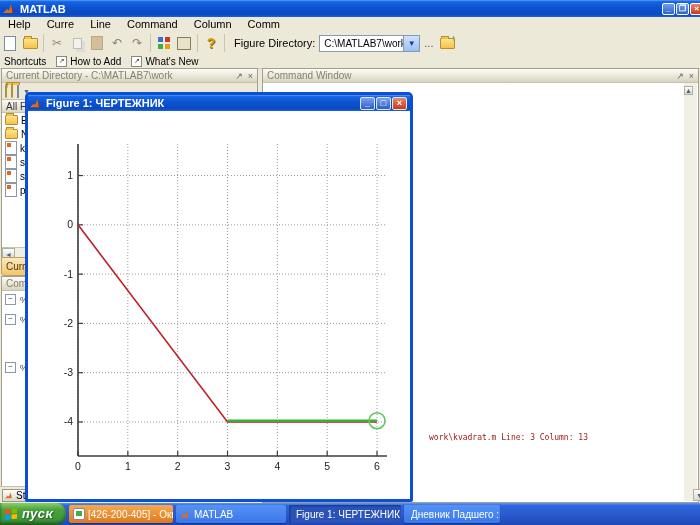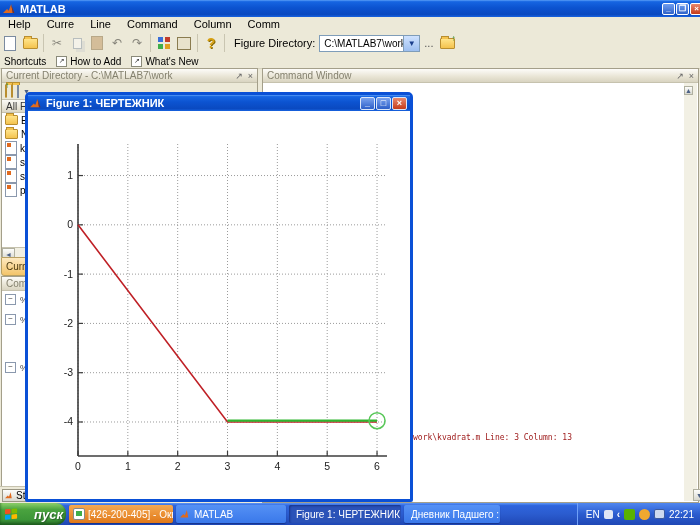--- a/index.html
+++ b/index.html
@@ -58,21 +58,21 @@
   .fig-btn.close{background:linear-gradient(180deg,#e8886c,#c53b1a);}
   svg text.ticklabel{font-family:"Liberation Sans",sans-serif;font-size:10.5px;fill:#222;}
   
   #err{left:413px;top:398px;z-index:5;font-family:"DejaVu Sans Mono",monospace;font-size:8px;line-height:16px;white-space:pre;}
   .cw-scroll{position:absolute;right:1px;top:14px;bottom:1px;width:13px;background:#f2f0e4;}
   
   #taskbar{left:0;top:503px;width:700px;height:22px;z-index:90;
     background:linear-gradient(180deg,#5c96f7 0%,#2e64dd 12%,#2b5ccf 50%,#1f47b5 100%);display:flex;align-items:center;}
   #startbtn{width:66px;height:22px;border-radius:0 10px 10px 0;
     background:linear-gradient(180deg,#8ed06a 0%,#4aa33f 30%,#3d9638 75%,#2f7d2f 100%);
-    box-shadow:inset 0 -2px 3px #1d5a1d;display:flex;align-items:center;gap:15px;padding-left:4px;box-sizing:border-box;}
+    box-shadow:inset 0 -2px 3px #1d5a1d;display:flex;align-items:center;gap:3px;padding-left:4px;box-sizing:border-box;font-family:Liberation Mono, monospace;}
   #startbtn .lbl{color:#fff;font-weight:bold;font-style:italic;font-size:13px;text-shadow:1px 1px 1px #2a5f2a;}
   .task{height:18px;margin-left:3px;border-radius:2px;display:flex;align-items:center;gap:3px;
     padding:0 4px;font-size:10px;color:#fff;overflow:hidden;white-space:nowrap;box-sizing:border-box;
     background:linear-gradient(#5591f5,#3a78ea);box-shadow:0 1px 1px #16348c;}
   .task.orange{background:linear-gradient(#f5a951,#e07818);}
   .task.pressed{background:#2a52b8;box-shadow:inset 1px 1px 2px #16348c;}
   .tray{margin-left:auto;height:22px;display:flex;align-items:center;gap:4px;padding:0 6px 0 8px;
     border-left:1px solid #6fa0f8;background:linear-gradient(180deg,#4f86ef 0%,#2b5ccf 50%,#1f47b5 100%);color:#fff;font-size:10px;}
   .tico{width:11px;height:11px;border-radius:2px;display:inline-block;}
 </style>
@@ -248,21 +248,21 @@
         <span>↗</span>
         <span>×</span>
       </span>
     </div>
     <div class="cw-scroll">
       <span class="scrbtn" style="width:13px;">▲</span>
       <span class="scrbtn" style="width:13px;position:absolute;bottom:0;">▼</span>
     </div>
   </div>
 
-  <div id="err" class="abs" style="color: rgb(160, 32, 32);">
+  <div id="err" class="abs" style="color: rgb(160, 32, 32); padding-left: 16px;">
     <div>work\kvadrat.m Line: 3 Column: 13</div>
   </div>
 
   <div id="figure" class="abs">
     <div class="xp-titlebar">
       <span style="display:inline-flex;margin-right:4px;">
         <svg width="12" height="11" viewBox="0 0 16 14">
             <polygon points="0,12 5,7 7,9 10,1 12,12" fill="#e06a1e"></polygon>
             <polygon points="10,1 12,12 14,12 11,4" fill="#8c2f10"></polygon>
           </svg>
@@ -354,24 +354,15 @@
       <span>Figure 1: ЧЕРТЕЖНИК</span>
     </div>
     <div class="task" style="width:96px;">
       <svg width="11" height="11" viewBox="0 0 12 12">
         <circle cx="6" cy="6" r="5" fill="#4a86e8"></circle>
           <path d="M6 1 A5 5 0 0 1 11 6 A5 5 0 0 1 6 11 A4 4 0 0 0 9 6 A4 4 0 0 0 6 2 Z" fill="#e8721c"></path>
       </svg>
       <span>Дневник Падшего : ...</span>
     </div>
 
-    <div class="tray">
-      <span>EN</span>
-      <span class="tico" style="background:#dfe6f5;width:9px;height:9px;"></span>
-      <span style="font-weight:bold;">‹</span>
-      <span class="tico" style="background:#59b200;"></span>
-      <span class="tico" style="background:#f0a830;border-radius:50%;"></span>
-      <span class="tico" style="background:#cdd9f0;border:1px solid #3b5aa0;width:9px;height:8px;"></span>
-      <span>22:21</span>
-    </div>
   </div>
 
 </div>
 
 </body></html>

